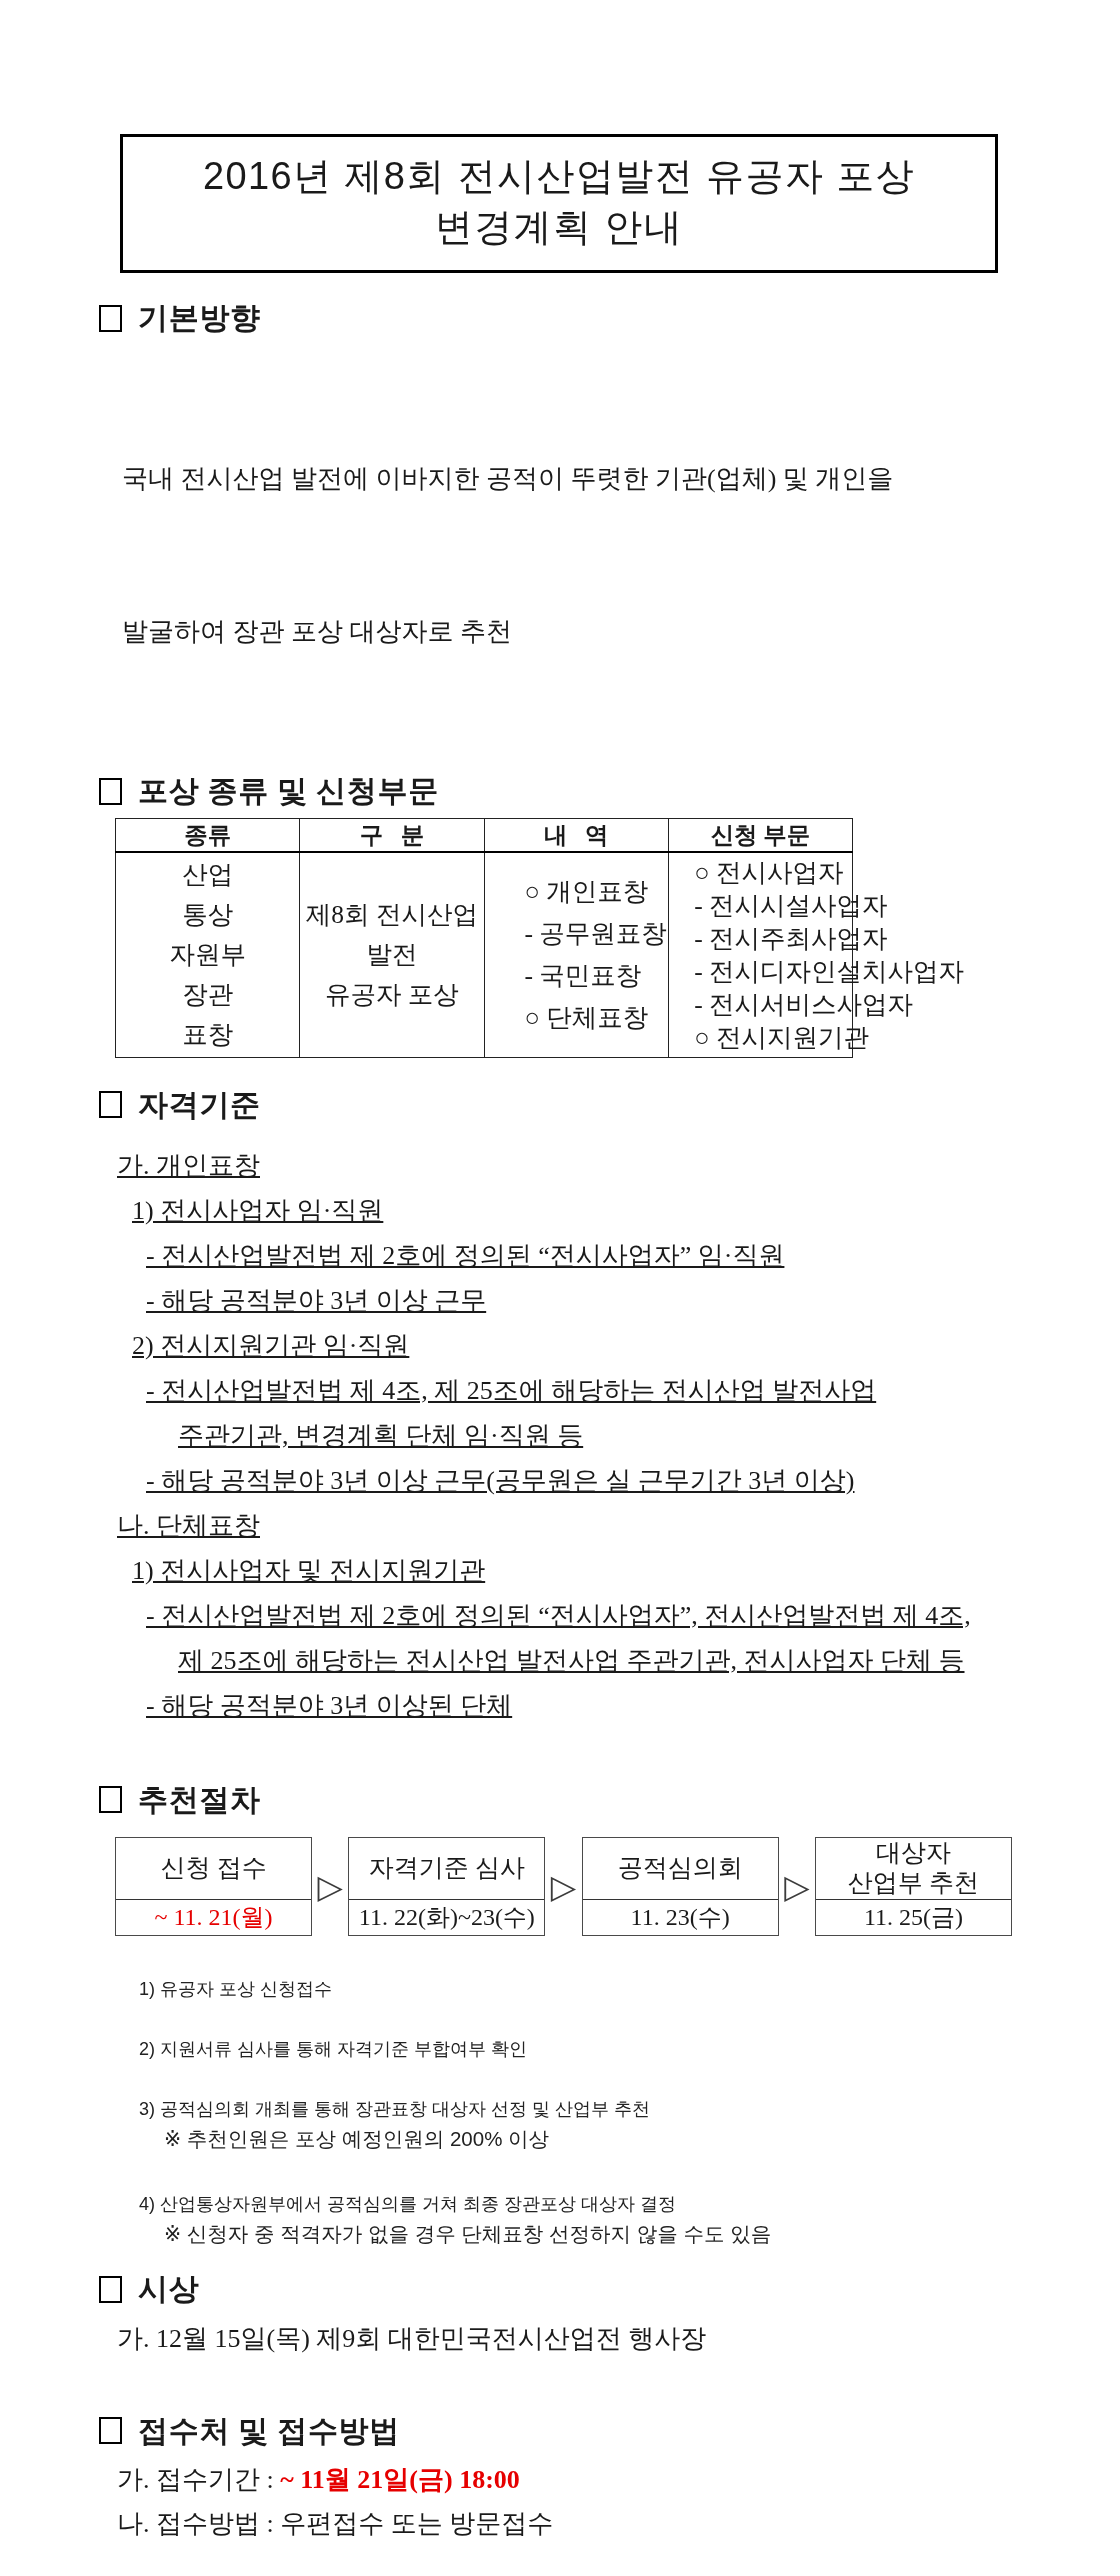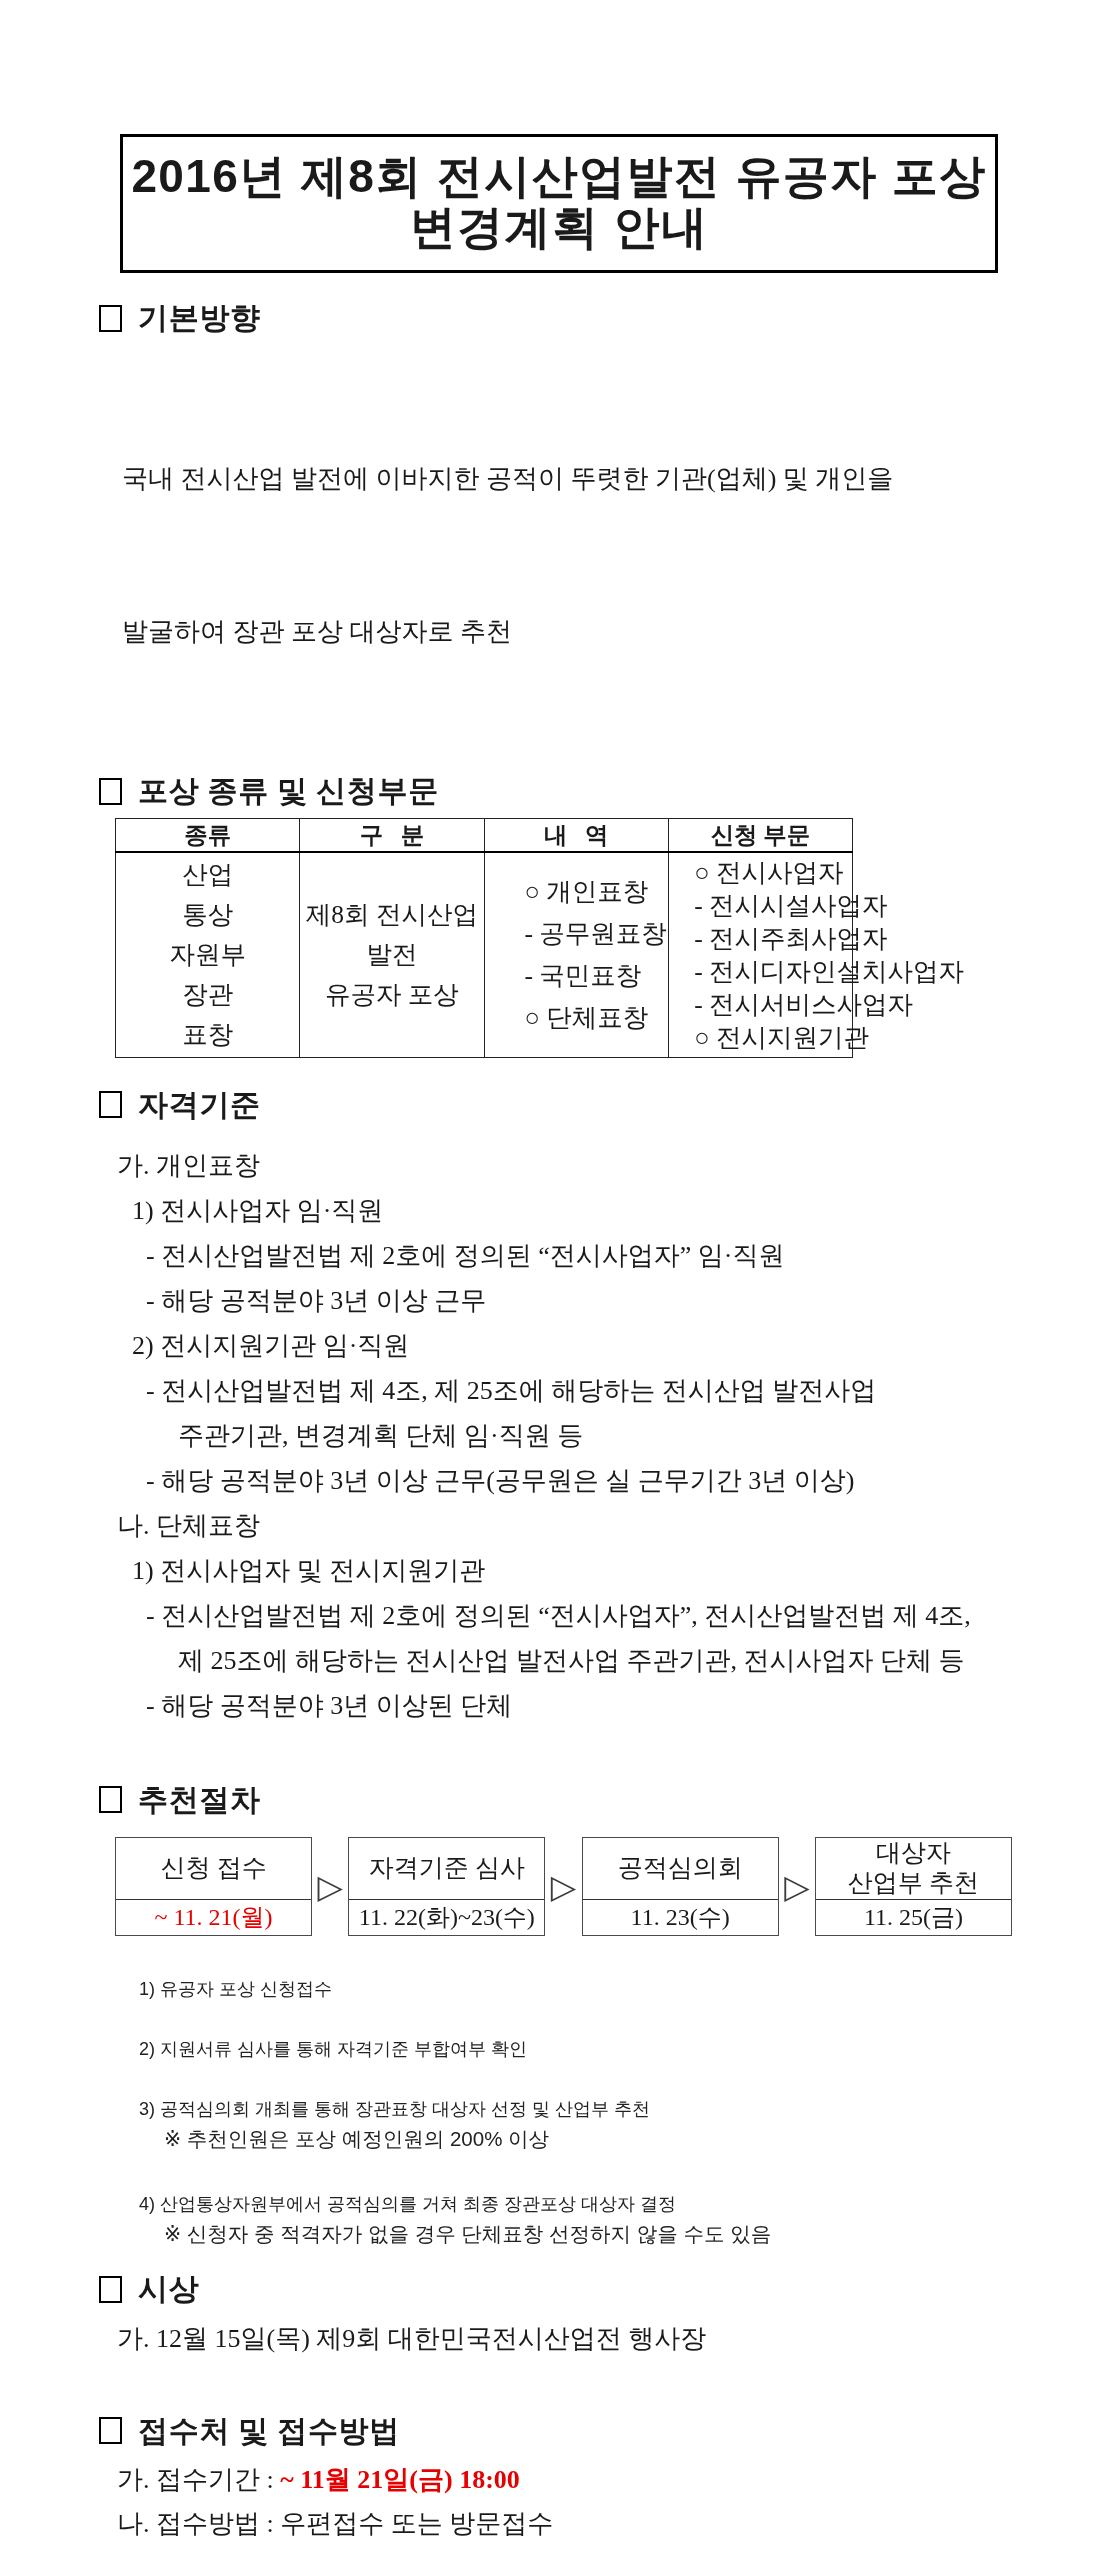--- a/index.html
+++ b/index.html
@@ -18,21 +18,21 @@
 
   
   .title-box{
     margin:134px 123px 0 120px;
     border:3.5px solid #000;
     padding:14px 7px 17px;
     text-align:center;
   }
   .title-box .tl{
     font-family:"Liberation Sans","DejaVu Sans",sans-serif;
-    font-weight:bold;font-size:46px;line-height:51px;letter-spacing:1.4px;
+    font-weight:normal;font-size:38px;line-height:51px;letter-spacing:1.4px;
   }
 
   
   .sec-h{
     display:flex;align-items:center;
     margin-left:99px;
     font-size:30px;font-weight:bold;line-height:34px;letter-spacing:0.7px;
     white-space:pre;
   }
   .sq{
@@ -59,21 +59,21 @@
   td.c-detail{width:202px;}
   td.c-apply{width:451px;}
   .kind-line{line-height:40px;text-align:center;}
   .gubun-line{line-height:40px;text-align:center;}
   .detail-wrap{padding-left:40px;}
   .detail-line{line-height:42px;white-space:pre;}
   .apply-wrap{padding:2.8px 0 2.8px 25.5px;}
   .apply-line{line-height:33px;white-space:pre;}
 
   
-  .crit{margin-top:21px;font-size:26px;}
+  .crit{margin-top:21px;font-size:26px;text-decoration:underline;}
   .crit .ln{line-height:45px;white-space:pre;}
   .lv1{margin-left:117px;}
   .lv2{margin-left:132px;}
   .lv3{margin-left:146px;}
   .lv4{margin-left:178px;}
 
   
   .flow{
     display:flex;align-items:stretch;
     margin:20px 0 0 115px;width:897px;height:99px;

